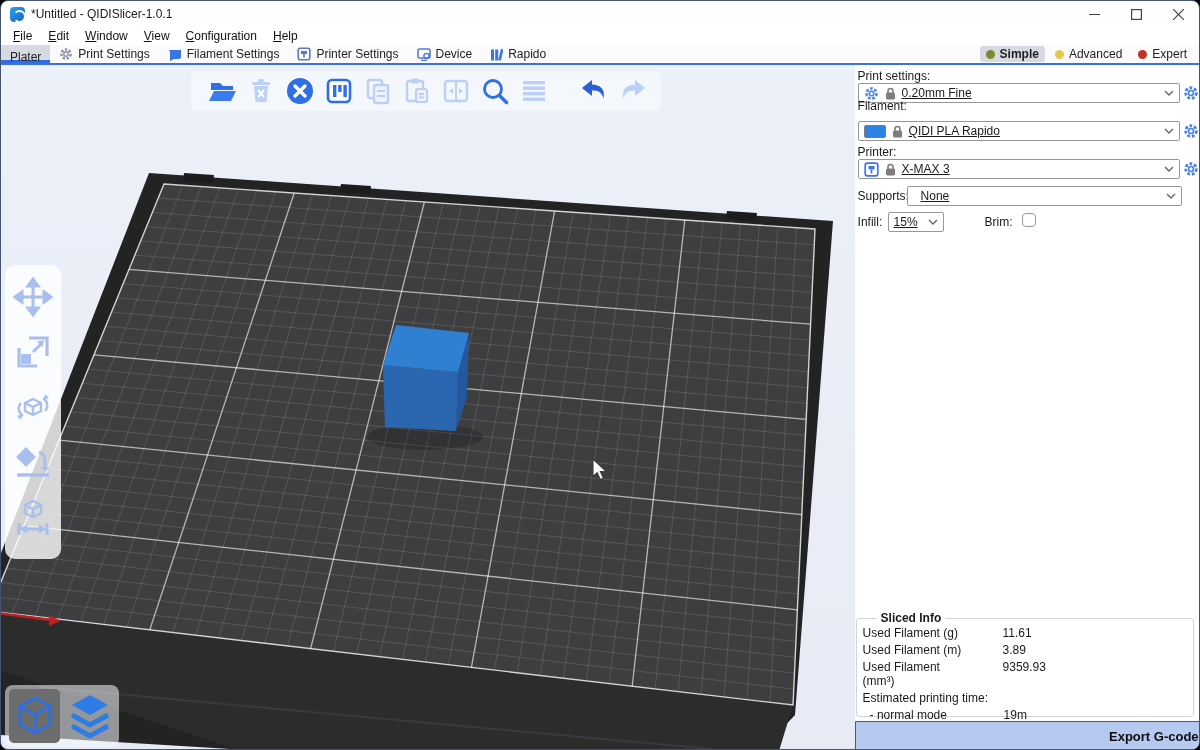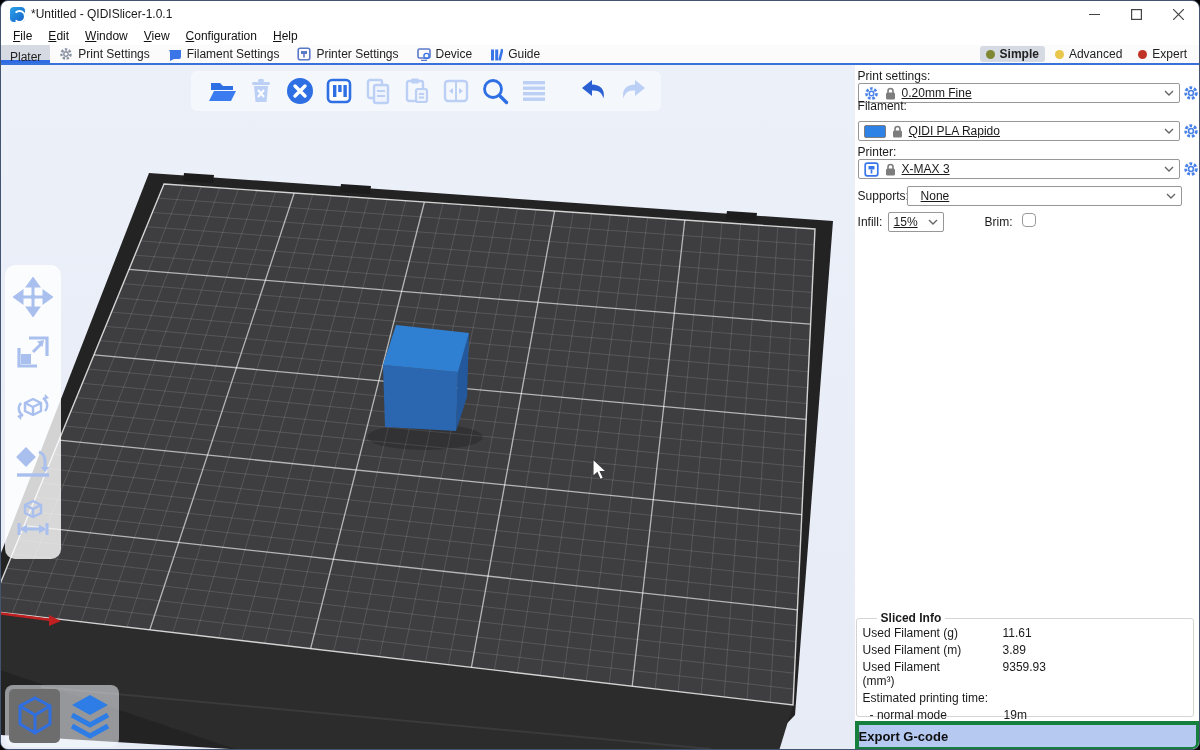--- a/index.html
+++ b/index.html
@@ -73,22 +73,22 @@
 
   #sliced-info { position:absolute; left:1px; top:546px; width:338px; height:106px;
                  border:1px solid #d4d4d4; border-radius:3px; }
   #sliced-info legend { font-weight:bold; font-size:12px; margin-left:20px; padding:0 4px; }
   .si-row { display:flex; padding:1px 6px 2px 6px; }
   .si-label { width:108px; }
   .si-label.indent { padding-left:7px; }
   .si-value { padding-left:32px; }
 
   #export-btn { position:absolute; left:0; bottom:0; width:345px; height:30px; background:#b5c9f1;
-                border:4px solid #15803d; border-bottom-right-radius:8px;
-                display:flex; align-items:center; justify-content:flex-start;
+                border:1px solid #15803d; border-bottom-right-radius:8px;
+                display:flex; align-items:center; justify-content:flex-end;
                 font-weight:bold; font-size:13px; color:#0f0f0f; }
 </style>
 </head>
 <body>
 
 <div id="app">
 
   <div id="titlebar">
     <div id="app-icon"></div>
     <span id="title-text">*Untitled - QIDISlicer-1.0.1</span>
@@ -156,21 +156,21 @@
         <line x1="4" y1="12.5" x2="10" y2="12.5" stroke="#5b79c8" stroke-width="1.6"></line>
       </svg>
       <span>Device</span>
     </div>
     <div class="tab">
       <svg width="13" height="13">
         <rect x="1" y="1.5" width="3" height="11" fill="#3a76e8"></rect>
         <rect x="5.2" y="1.5" width="3" height="11" fill="#3a76e8"></rect>
         <rect x="9.6" y="1" width="2.6" height="11.5" fill="#3a76e8" transform="rotate(14 10.9 6.75)"></rect>
       </svg>
-      <span>Guide</span>
+      <span>Rapido</span>
     </div>
     <div id="mode-group">
       <div class="mode selected">
         <span class="mode-dot" style="background:#7f8733"></span>
         <span>Simple</span>
       </div>
       <div class="mode">
         <span class="mode-dot" style="background:#e9c64c"></span>
         <span>Advanced</span>
       </div>

